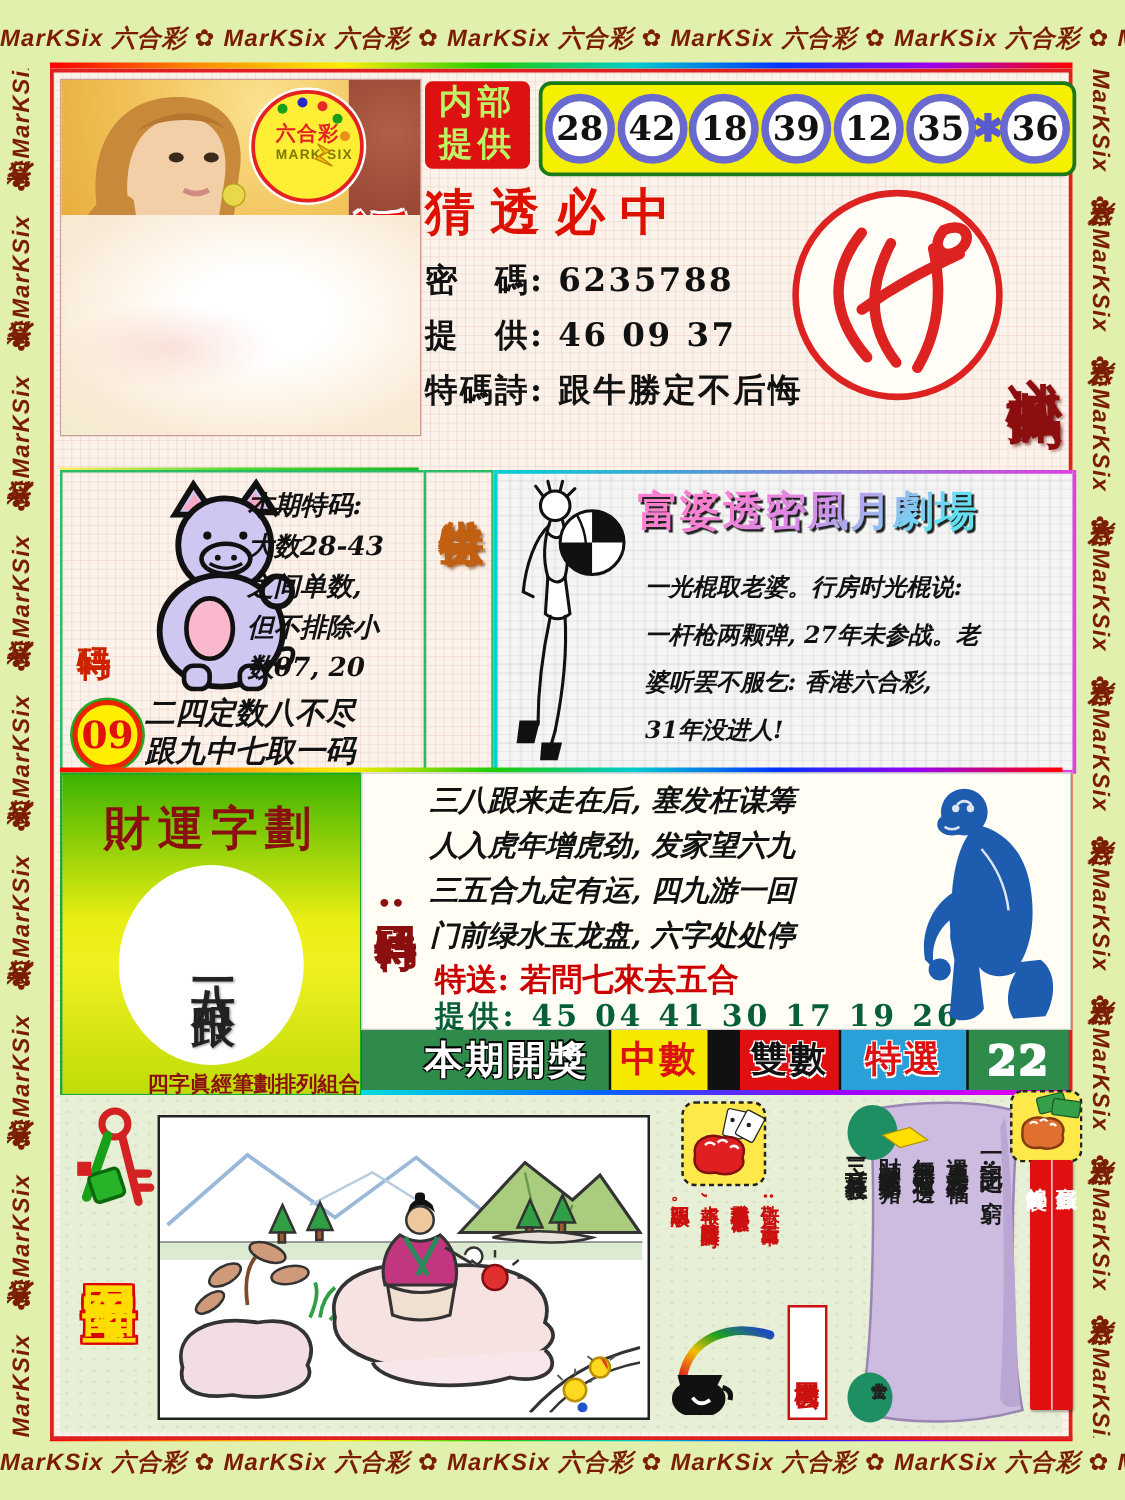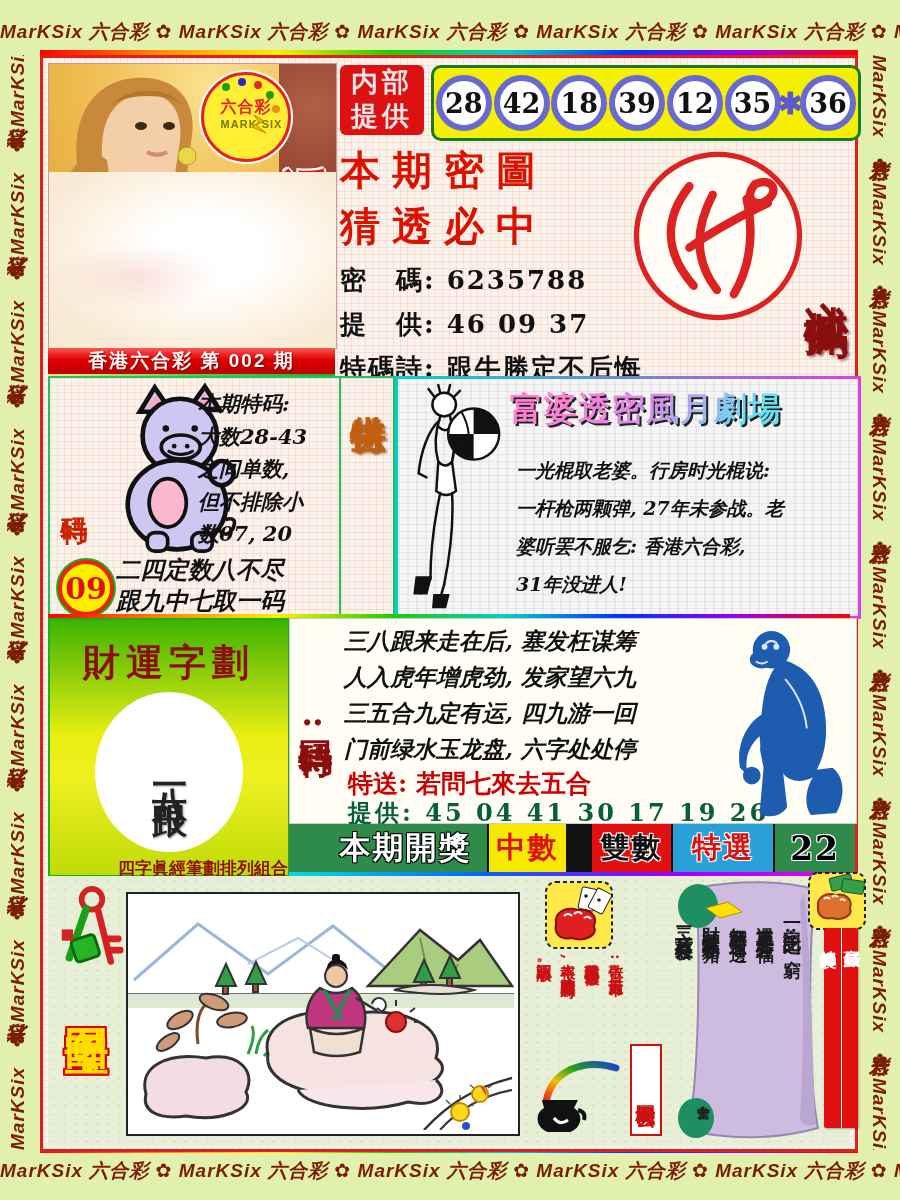--- a/index.html
+++ b/index.html
@@ -41,21 +41,21 @@
   .logo-cn{color:#e42222;font-weight:bold;font-size:16px;margin-top:22px;letter-spacing:1px;}
   .logo-en{color:#7a7a00;font-weight:bold;font-size:11px;letter-spacing:1px;margin-left:11px;}
   .logo-dot{position:absolute;border-radius:50%;}
   
   .issue-strip{left:5px;top:290px;width:287px;height:26px;background:linear-gradient(180deg,#f55,#dd0000 45%,#c00000);
     color:#fff;font-weight:bold;font-size:19px;text-align:center;line-height:26px;letter-spacing:2px;
     text-shadow:1px 1px 1px #800;}
   .green-line{left:5px;top:316px;width:287px;height:3px;background:linear-gradient(90deg,#ffef60,#4cdc30,#18b818);}
   
   .inner-label{left:297px;top:7px;width:84px;height:70px;background:#dd1111;border-radius:6px;
-    color:#e5e5e5;font-weight:bold;font-size:27px;text-align:center;line-height:34px;letter-spacing:4px;
+    color:#bef264;font-weight:bold;font-size:27px;text-align:center;line-height:34px;letter-spacing:4px;
     font-family:"DejaVu Serif","Liberation Serif",serif;}
   .balls-strip{left:388px;top:7px;width:424px;height:70px;background:#f5ef00;border:3px solid #1a7a1a;
     border-radius:10px;display:flex;align-items:center;justify-content:space-evenly;}
   .ball{width:44px;height:44px;border-radius:50%;background:#fff;border:6px solid #6a6ace;
     display:flex;align-items:center;justify-content:center;font-size:27px;font-weight:bold;color:#111;
     font-family:"DejaVu Serif","Liberation Serif",serif;}
   .star-item{width:16px;height:auto;border:none;background:none;border-radius:0;color:#5a5ace;font-size:30px;font-weight:bold;}
   
   .secret-box{left:297px;top:84px;width:455px;height:218px;}
   .secret-title{color:#dd1100;font-weight:bold;font-size:40px;letter-spacing:12px;line-height:1.4;}
@@ -178,40 +178,38 @@
           <circle cx="38" cy="7" r="4" fill="#2828c8"></circle>
         <circle cx="54" cy="10" r="4" fill="#e82828"></circle>
           <circle cx="66" cy="20" r="4" fill="#18a018"></circle>
         <circle cx="72" cy="34" r="4" fill="#e89018"></circle>
         <path d="M50,40 L60,46 L52,50 L62,58 L48,52 L55,47 Z" fill="#f0c010" stroke="#c08000"></path>
       </svg>
       <div class="logo-cn">六合彩</div>
       <div class="logo-en">MARK SIX</div>
     </div>
   </div>
-  <div class="abs issue-strip">香港六合彩 第 002 期</div>
   <div class="abs green-line"></div>
 
   <div class="abs inner-label">
     <div>内部</div>
     <div>提供</div>
   </div>
   <div class="abs balls-strip">
       <div class="ball">28</div>
       <div class="ball">42</div>
       <div class="ball">18</div>
       <div class="ball">39</div>
       <div class="ball">12</div>
       <div class="ball">35</div>
       <div class="ball star-item">✱</div>
       <div class="ball">36</div>
     </div>
 
   <div class="abs secret-box">
-    <div class="secret-title serif">本期密圖</div>
     <div class="secret-title serif">猜透必中</div>
     <div class="secret-line serif">密　碼:  6235788</div>
     <div class="secret-line serif">提　供:  46 09 37</div>
     <div class="secret-line serif">特碼詩:  跟牛勝定不后悔</div>
   </div>
   <div class="abs symbol-circle">
     <svg width="180" height="180" viewBox="0 0 170 170">
       <circle cx="85" cy="85" r="77" fill="#fffdf6" stroke="#dd2222" stroke-width="5"></circle>
       <g stroke="#dd2222" stroke-width="8" fill="none" stroke-linecap="round">
         <path d="M58,38 C34,68 34,100 62,132"></path>
@@ -331,21 +329,21 @@
         </g>
       </svg>
     </div>
   </div>
 
   <div class="abs result-row">
       <div class="result-cell" style="background: rgb(46, 139, 74); color: rgb(255, 255, 255);">本期開獎</div>
       <div class="result-cell" style="background: rgb(245, 233, 0); color: rgb(221, 17, 17);">中數</div>
       <div class="result-cell" style="background: rgb(224, 16, 16); color: rgb(17, 17, 17); margin-left: 24px;">雙數</div>
       <div class="result-cell" style="background: rgb(42, 160, 216); color: rgb(221, 17, 17);">特選</div>
-      <div class="result-cell" style="background: rgb(46, 139, 74); color: #000000;">22</div>
+      <div class="result-cell" style="background: rgb(46, 139, 74); color: #ffffff;">22</div>
     </div>
   <div class="abs divider-cool"></div>
 
   <div class="abs bottom-section">
     <svg style="position:absolute;left:10px;top:6px;" width="66" height="108" viewBox="0 0 70 110">
       <circle cx="36" cy="16" r="11" fill="none" stroke="#d42222" stroke-width="6"></circle>
       <path d="M30,26 L12,78" stroke="#18a018" stroke-width="8" stroke-linecap="round"></path>
       <path d="M42,26 L56,82 M56,70 h10 M54,58 h10" stroke="#d42222" stroke-width="7" stroke-linecap="round"></path>
       <rect x="16" y="56" width="26" height="24" rx="4" fill="#28b428" stroke="#0a6a0a" stroke-width="3" transform="rotate(-18 29 68)"></rect>
       <rect x="4" y="48" width="12" height="12" fill="#d42222"></rect>

